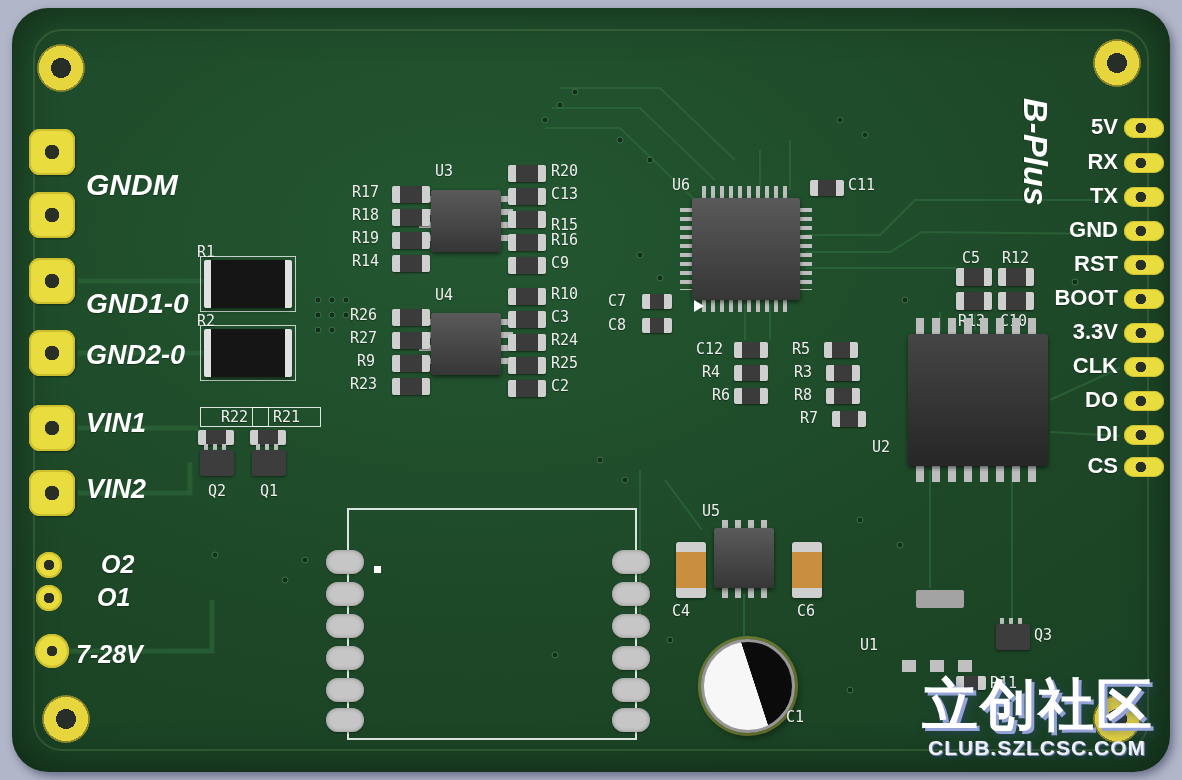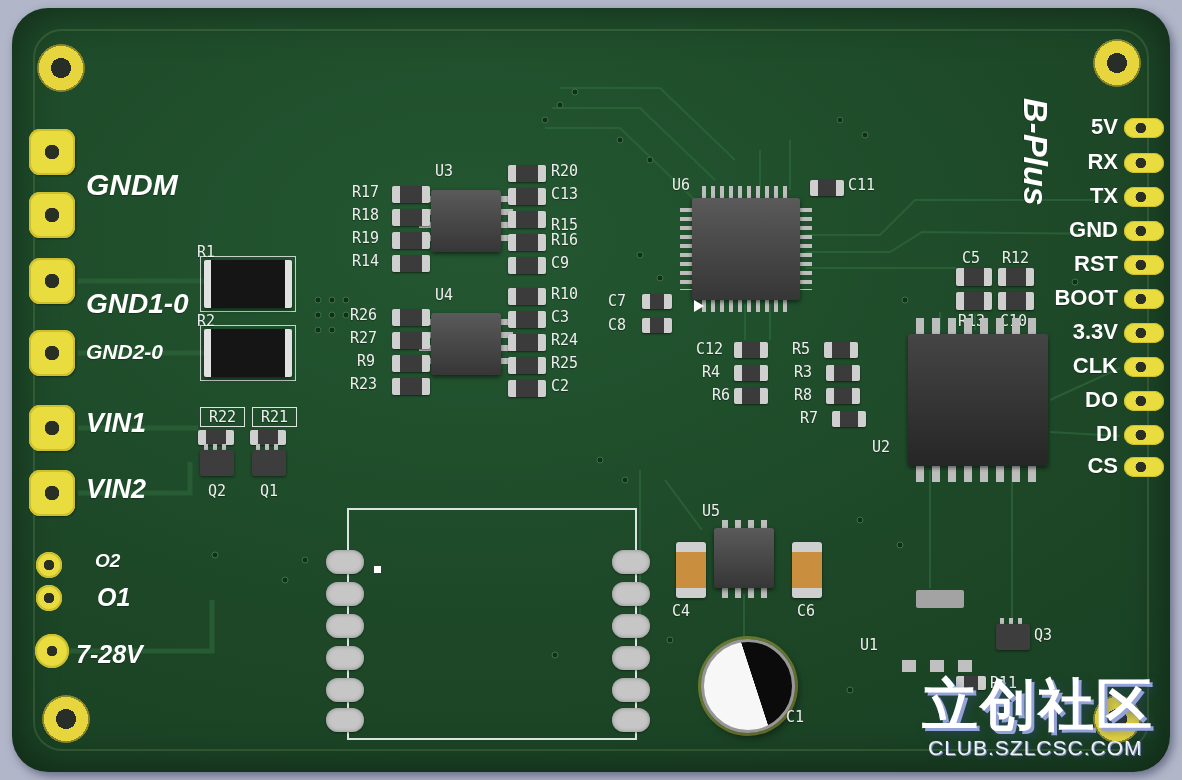--- a/index.html
+++ b/index.html
@@ -20,21 +20,21 @@
     box-shadow:inset 0 0 0 2px #cdbf2e}
   .padoval{position:absolute;width:40px;height:20px;border-radius:10px;
     background:radial-gradient(circle at 42% 50%, #2a2f26 0 5px, #e9dc3e 5.5px);
     box-shadow:inset 0 0 0 1px #cdbf2e}
   .biglabel{position:absolute;color:#fff;font-weight:bold;font-style:italic;white-space:nowrap;
     font-family:"Liberation Sans",sans-serif;text-shadow:0 1px 1px rgba(0,0,0,.35)}
   .pinlabel{position:absolute;color:#fff;font-weight:bold;font-size:22px;width:88px;text-align:right;
     white-space:nowrap;text-shadow:0 1px 1px rgba(0,0,0,.35)}
   .refdes{position:absolute;color:#efefef;font:15px "DejaVu Sans Mono",monospace;white-space:nowrap;
     text-shadow:0 1px 1px rgba(0,0,0,.4)}
-  .boxed{border:1px solid rgba(255,255,255,.85);padding:0 8px}
+  .boxed{border:1px solid rgba(255,255,255,.85);padding:0 20px}
   .smd{position:absolute;width:38px;height:17px;border-radius:2px;
     background:linear-gradient(90deg,#cfcfcf 0 8px,#3b3b3b 8px calc(100% - 8px),#cfcfcf calc(100% - 8px));
     box-shadow:0 1px 2px rgba(0,0,0,.5)}
   .icbody{position:absolute;background:linear-gradient(180deg,#5a5a5a,#363636);border-radius:3px;
     box-shadow:0 2px 4px rgba(0,0,0,.55)}
   .pins-h{position:absolute;height:14px;background:repeating-linear-gradient(90deg,#bdbdbd 0 6px,transparent 6px 13px)}
   .pins-v{position:absolute;width:14px;background:repeating-linear-gradient(180deg,#bdbdbd 0 6px,transparent 6px 13px)}
   .fineh{background:repeating-linear-gradient(90deg,#bdbdbd 0 4px,transparent 4px 9px)}
   .finev{background:repeating-linear-gradient(180deg,#bdbdbd 0 4px,transparent 4px 9px)}
   .tant{position:absolute;width:30px;height:56px;border-radius:3px;
@@ -49,21 +49,21 @@
   .outline{position:absolute;border:1px solid rgba(255,255,255,.75)}
   .sot23{position:absolute;background:#3d3d3d;border-radius:2px;box-shadow:0 1px 3px rgba(0,0,0,.5)}
   .ecap{position:absolute;width:94px;height:94px;border-radius:50%;
     background:linear-gradient(72deg,#f7f7f7 56%,#0b0b0b 56.5%);border:3px solid #979797;
     box-shadow:0 0 0 3px rgba(215,200,70,.4), 3px 4px 8px rgba(0,0,0,.5)}
   .sot223{position:absolute;background:linear-gradient(180deg,#9d9d9d,#7f7f7f);border-radius:3px;
     box-shadow:0 2px 4px rgba(0,0,0,.5);color:#4a4a4a;font:bold 10px "DejaVu Sans Mono",monospace;
     display:flex;align-items:center;justify-content:center;letter-spacing:.5px}
   .wm1{position:absolute;color:#fff;font-weight:bold;font-size:56px;letter-spacing:2px;
     text-shadow:3px 3px 0 #93a3d8, 5px 5px 10px rgba(50,70,130,.55)}
-  .wm2{position:absolute;color:#eef0f6;font-weight:normal;font-size:21px;letter-spacing:1px;
+  .wm2{position:absolute;color:#eef0f6;font-weight:bold;font-size:21px;letter-spacing:1px;
     text-shadow:1px 1px 0 #7b8ab8, 2px 2px 4px rgba(50,70,130,.5)}
   .tri{position:absolute;width:0;height:0;border-left:10px solid #fff;
     border-top:6px solid transparent;border-bottom:6px solid transparent}
   .sdot{position:absolute;background:#fff;width:7px;height:7px}
 </style>
 </head>
 <body>
 
 <div class="stage">
   <div class="board"></div>
@@ -144,24 +144,24 @@
   <div class="padsq" style="left:29px;top:258px"></div>
   <div class="padsq" style="left:29px;top:330px"></div>
   <div class="padsq" style="left:29px;top:405px"></div>
   <div class="padsq" style="left:29px;top:470px"></div>
   <div class="padrd" style="left:36px;top:552px;width:26px;height:26px"></div>
   <div class="padrd" style="left:36px;top:585px;width:26px;height:26px"></div>
   <div class="padrd" style="left:35px;top:634px;width:34px;height:34px"></div>
 
   <div class="biglabel" style="left:86px;top:168px;font-size:30px">GNDM</div>
   <div class="biglabel" style="left:86px;top:288px;font-size:28px">GND1-0</div>
-  <div class="biglabel" style="left:86px;top:340px;font-size:21px">GND2-0</div>
+  <div class="biglabel" style="left:86px;top:340px;font-size:27px">GND2-0</div>
   <div class="biglabel" style="left:86px;top:408px;font-size:27px">VIN1</div>
   <div class="biglabel" style="left:86px;top:474px;font-size:27px">VIN2</div>
-  <div class="biglabel" style="left:95px;top:550px;font-size:19px">O2</div>
+  <div class="biglabel" style="left:101px;top:550px;font-size:25px">O2</div>
   <div class="biglabel" style="left:97px;top:583px;font-size:25px">O1</div>
   <div class="biglabel" style="left:76px;top:640px;font-size:25px">7-28V</div>
 
   <div class="biglabel" style="left:1055px;top:98px;font-size:34px;transform:rotate(90deg);transform-origin:0 0">B-Plus</div>
 
   <div class="pinlabel" style="left:1030px;top:114px">5V</div>
   <div class="pinlabel" style="left:1030px;top:149px">RX</div>
   <div class="pinlabel" style="left:1030px;top:183px">TX</div>
   <div class="pinlabel" style="left:1030px;top:217px">GND</div>
   <div class="pinlabel" style="left:1030px;top:251px">RST</div>

